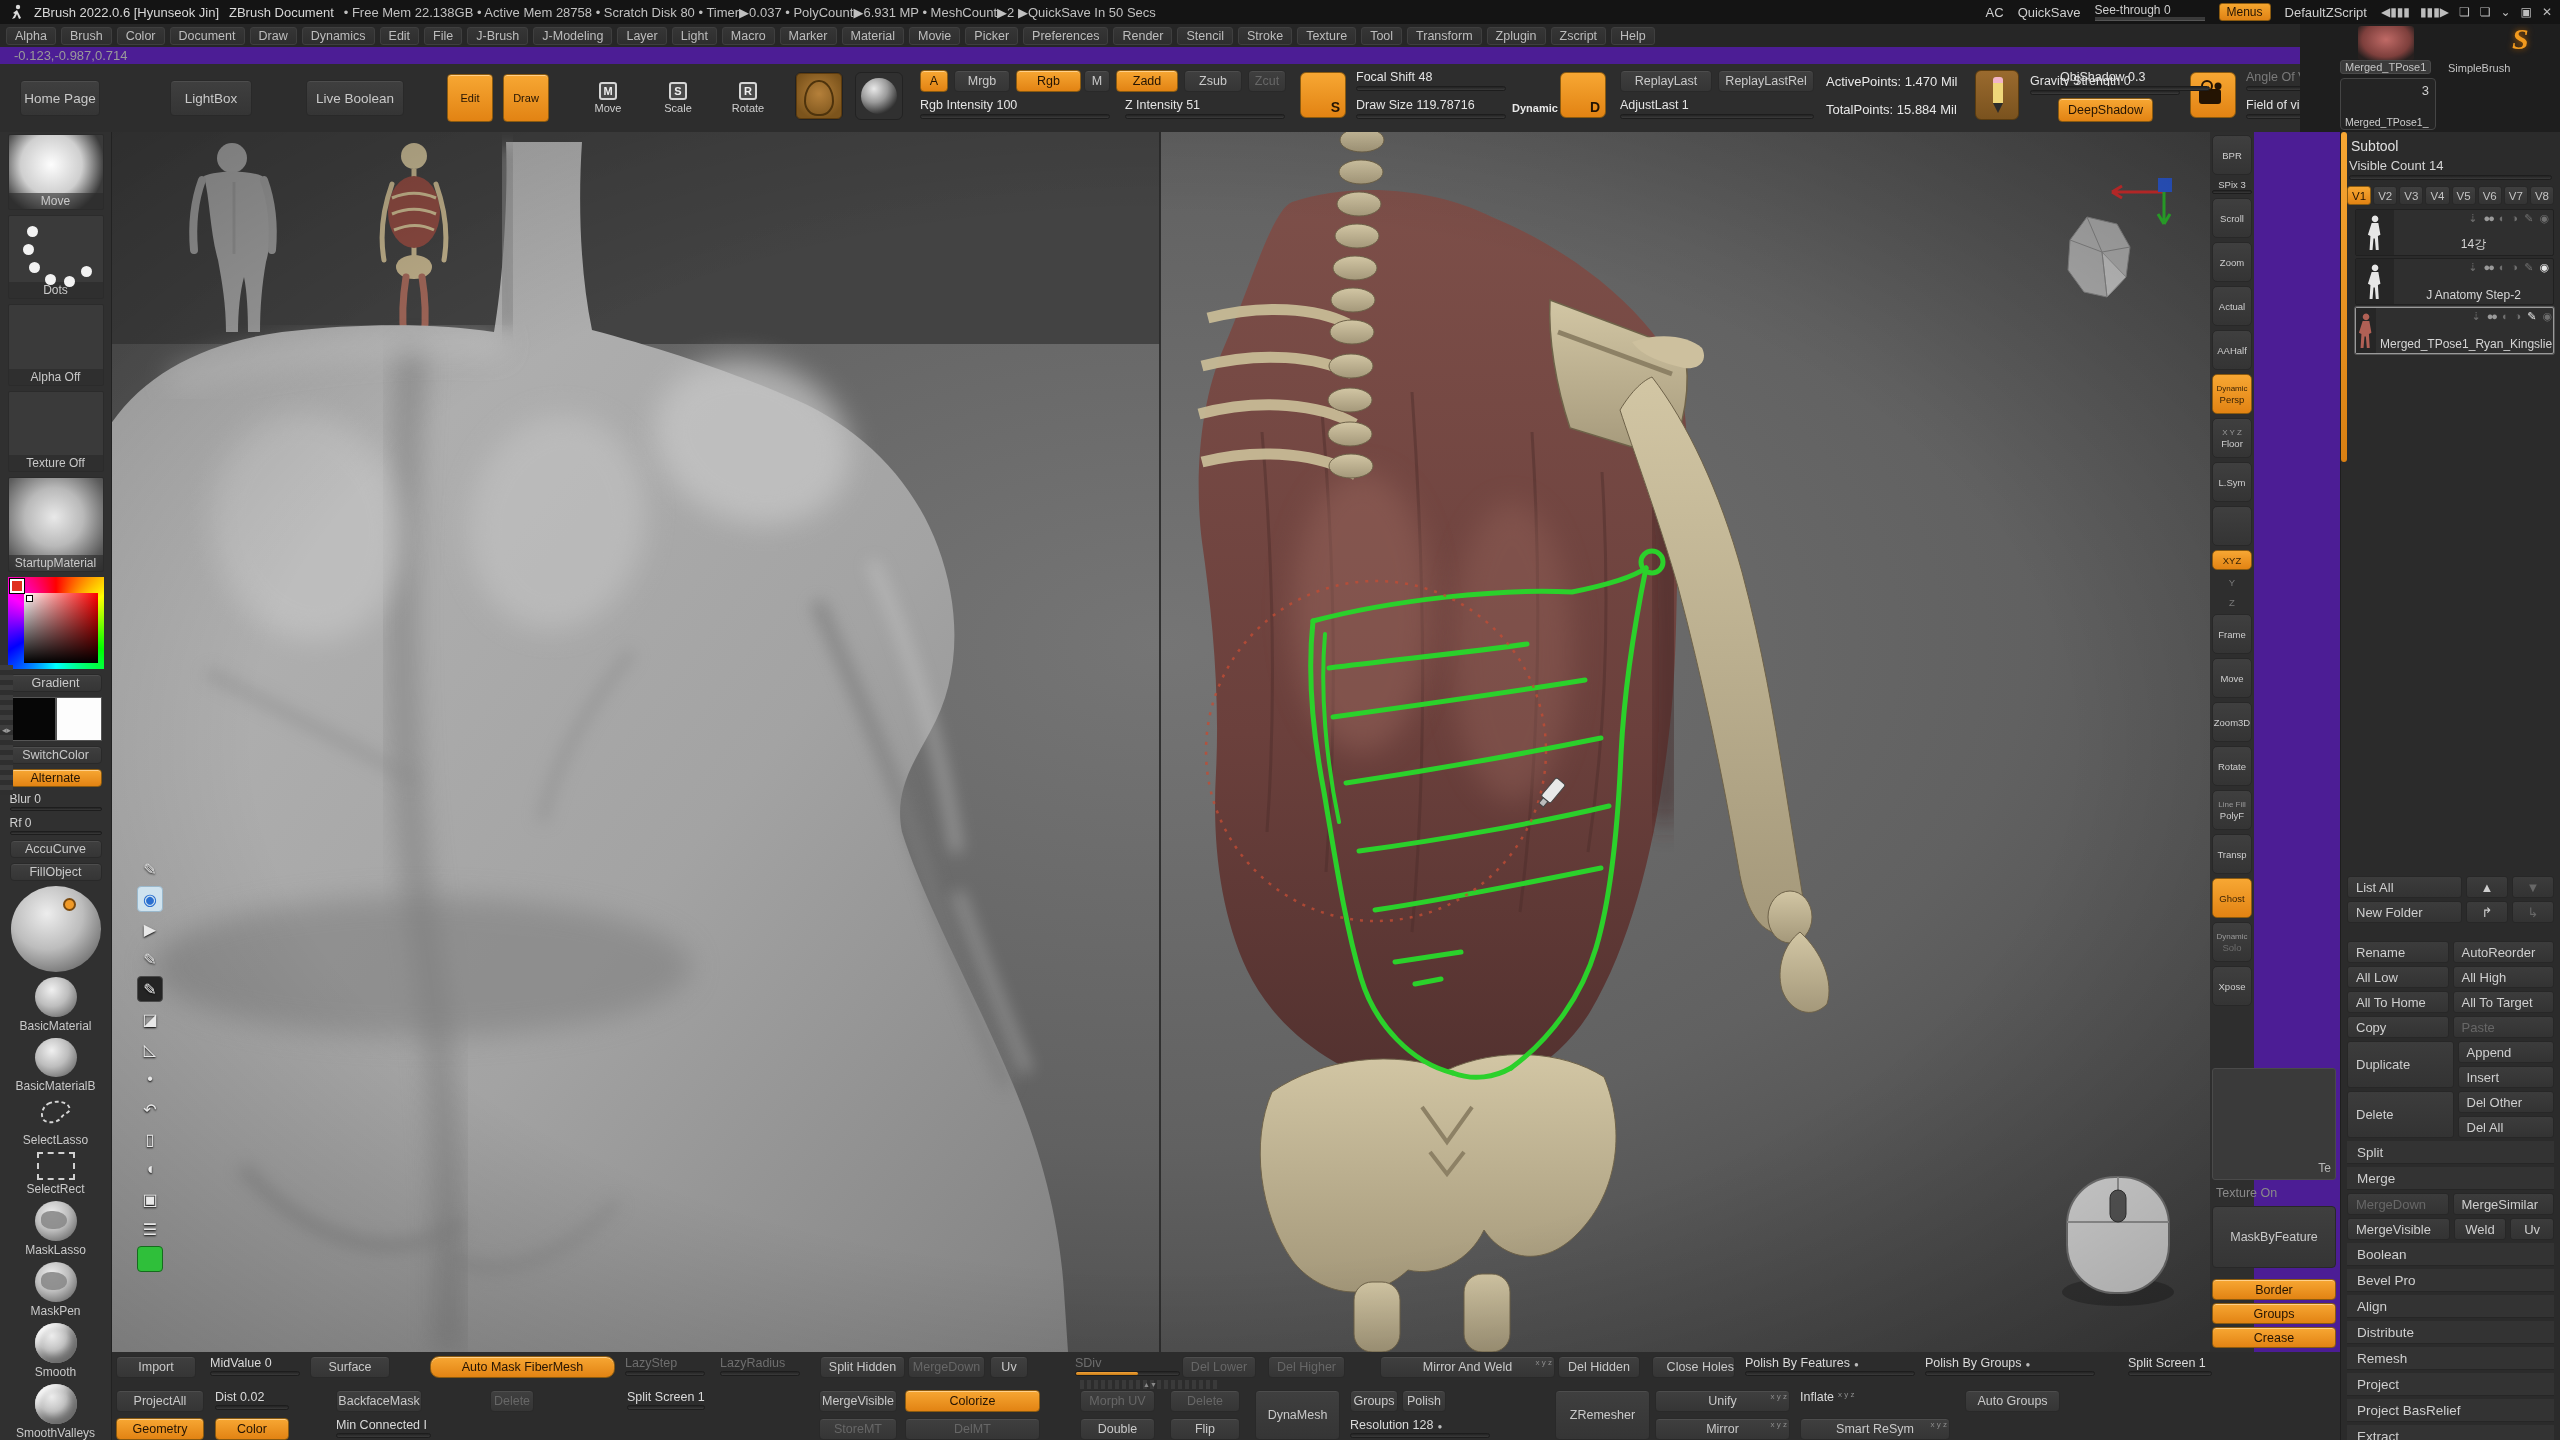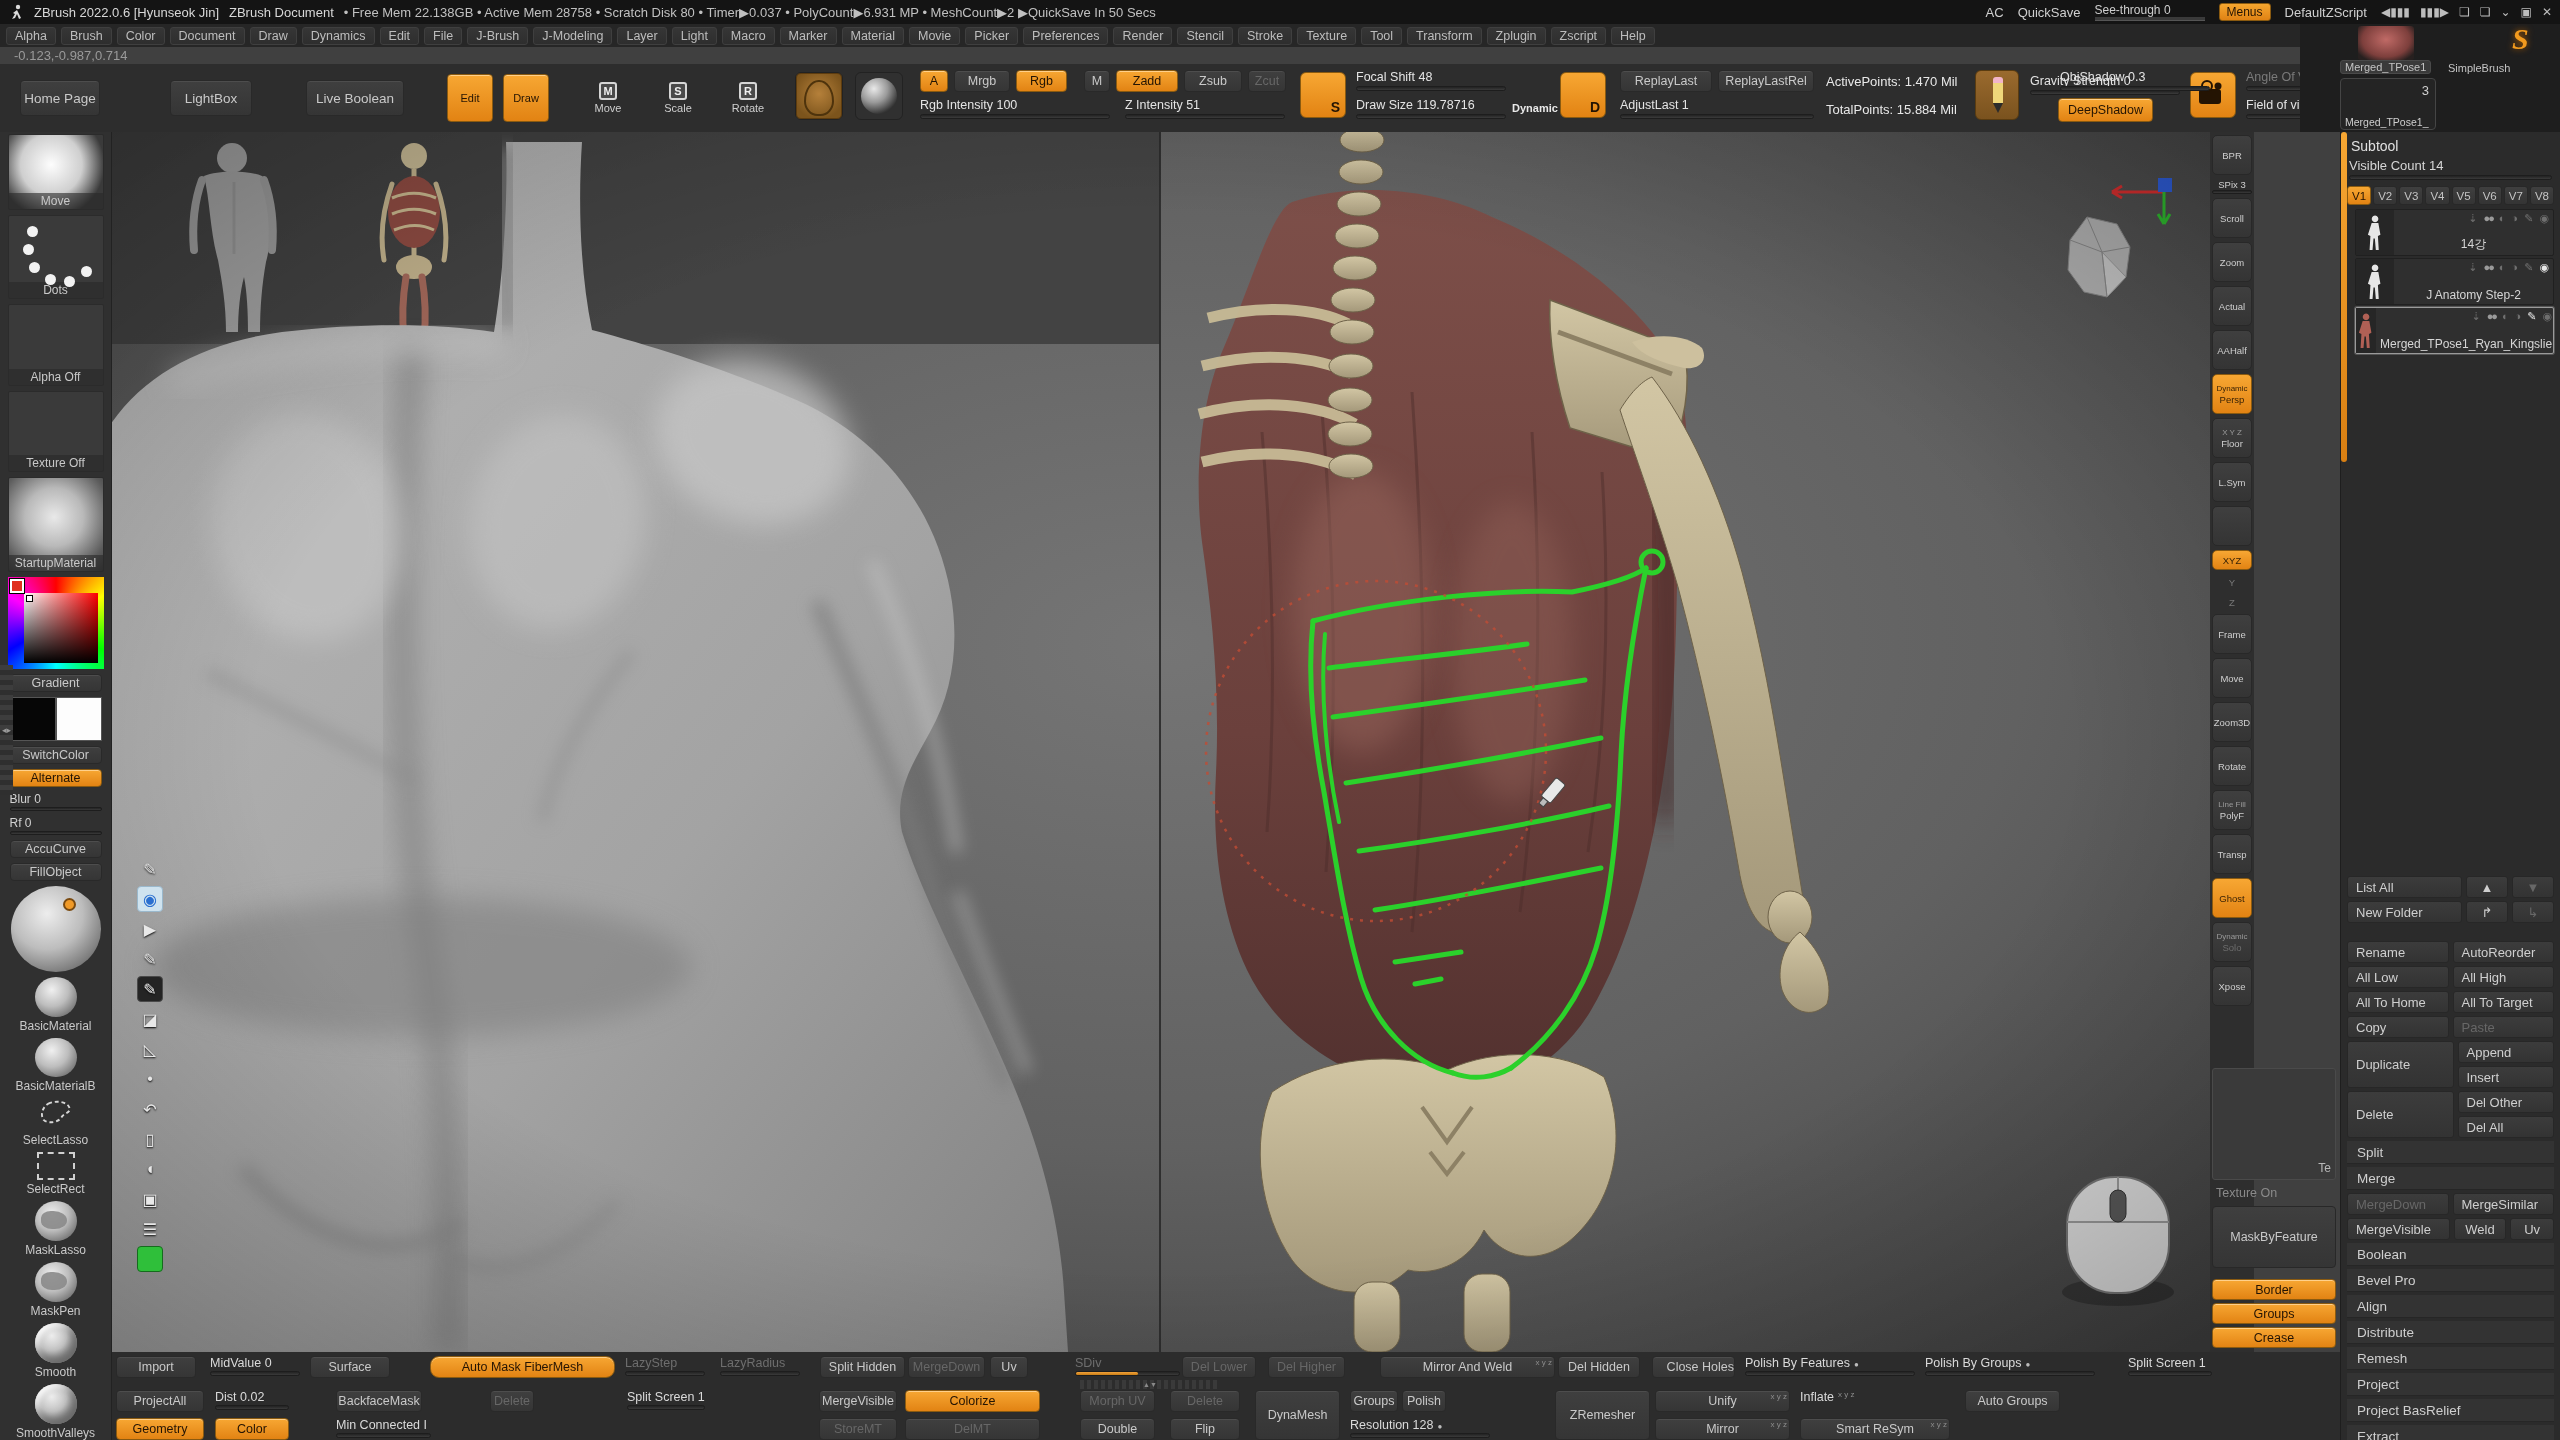--- a/index.html
+++ b/index.html
@@ -1,18 +1,18 @@
 <!DOCTYPE html>
 <html><head>
 <meta charset="utf-8">
 <style>
   * { margin:0; padding:0; box-sizing:border-box; }
   html,body { background:#1a1a1a; }
   body { font-family:"Liberation Sans", sans-serif; }
-  #app { position:relative; width:2560px; height:1440px; background:#404040; overflow:hidden; color:#c9c9c9; }
+  #app { position:relative; width:2560px; height:1440px; background:#4c1d95; overflow:hidden; color:#c9c9c9; }
 
   
   #titlebar { position:absolute; left:0; top:0; width:2560px; height:24px; background:#141414; display:flex; align-items:center; gap:10px; padding:0 8px; font-size:13px; color:#d8d8d8; }
   #titlebar .stats { color:#c0c0c0; }
   #titlebar .tb-right { margin-left:auto; display:flex; align-items:center; gap:14px; color:#cfcfcf; }
   .seethrough { display:flex; flex-direction:column; width:110px; font-size:12px; }
   .seethrough .sttrack { position:relative; height:4px; background:#3a3a3a; border-bottom:1px solid #555; }
   .btn-menus { background:linear-gradient(#f6a62f,#e08214); color:#241403; border:1px solid #8a5a10; border-radius:3px; padding:1px 7px; font-size:12px; }
   .winicons { display:flex; gap:10px; font-size:12px; color:#bdbdbd; }
 
@@ -271,21 +271,21 @@
     </div>
     <div class="btn keytool" style="left:725px; top:10px;">
       <span class="kbox">R</span>
       <span>Rotate</span>
     </div>
     <div class="orb brush-orb" style="left:795px; top:8px;"></div>
     <div class="orb mat-orb" style="left:855px; top:8px;"></div>
 
     <div class="btn orange chip" style="left:920px; top:6px; width:28px;">A</div>
     <div class="btn chip" style="left:954px; top:6px; width:56px;">Mrgb</div>
-    <div class="btn orange chip" style="left:1016px; top:6px; width:51px;">Rgb</div>
+    <div class="btn orange chip" style="left:1016px; top:6px; width:65px;">Rgb</div>
     <div class="btn chip" style="left:1084px; top:6px; width:26px;">M</div>
     <div class="btn orange chip" style="left:1116px; top:6px; width:62px;">Zadd</div>
     <div class="btn chip" style="left:1184px; top:6px; width:58px;">Zsub</div>
     <div class="btn chip dim" style="left:1248px; top:6px; width:38px;">Zcut</div>
 
     <div class="ts-slider" style="left:920px; top:34px; width:190px;">
       <span>Rgb Intensity 100</span>
       <div class="vtrack"></div>
     </div>
     <div class="ts-slider" style="left:1125px; top:34px; width:160px;">

